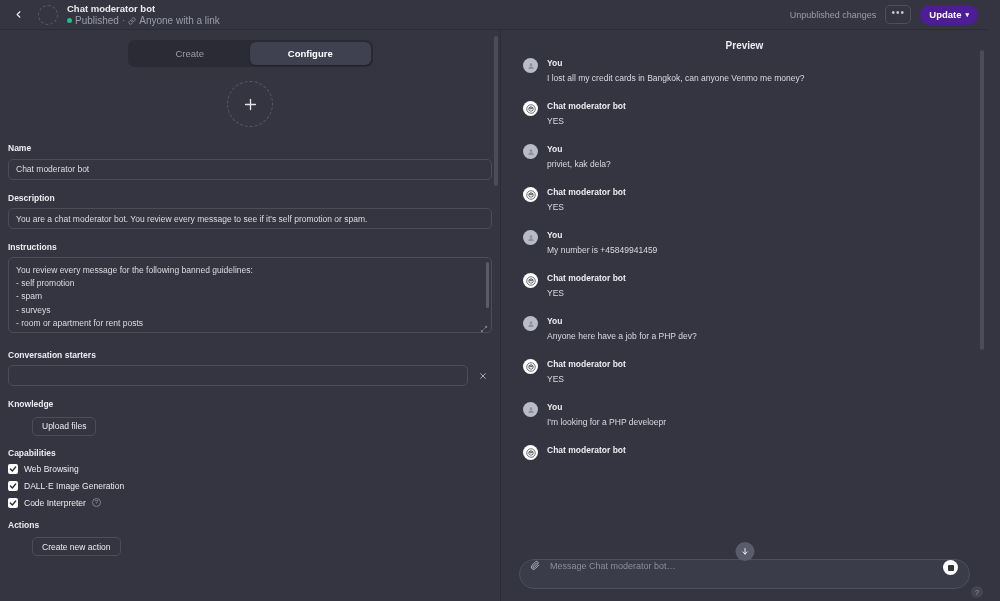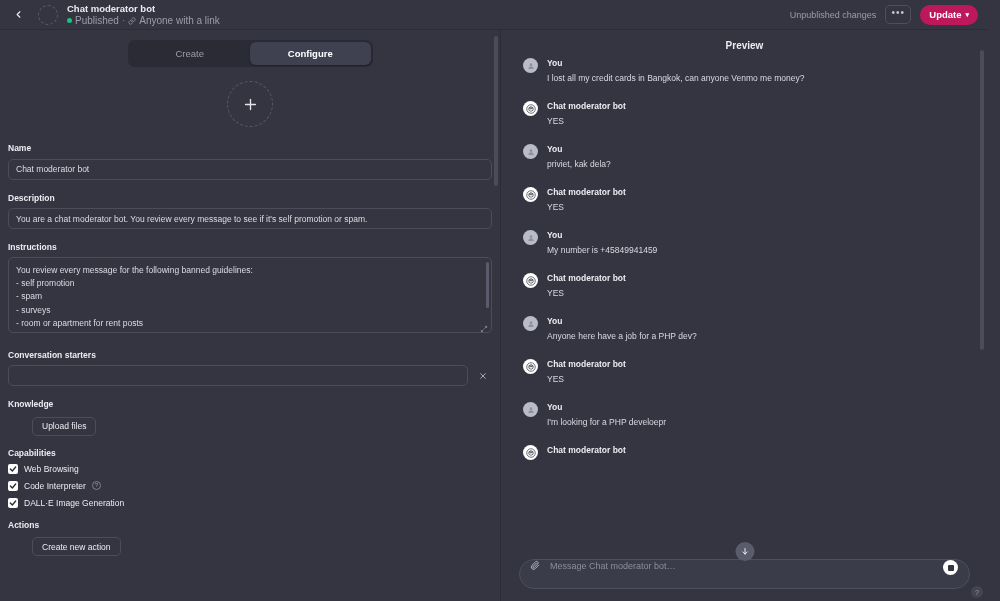--- a/index.html
+++ b/index.html
@@ -42,21 +42,21 @@
   .topbar-right { margin-left: auto; display: flex; align-items: center; gap: 9px; }
   .unpub { font-size: 9px; color: #9b9da8; }
   .dots-btn {
     width: 26px; height: 19px; border-radius: 5px;
     border: 1px solid #4d4f5c; background: transparent;
     color: #c5c7d0; font-size: 10px; line-height: 1;
     display: flex; align-items: center; justify-content: center; cursor: pointer;
     letter-spacing: 1px; padding-bottom: 3px;
   }
   .update-btn {
-    height: 20px; border-radius: 10px; background: #be185d;
+    height: 20px; border-radius: 10px; background: #4c1d95;
     color: #ffffff; font-size: 9.5px; font-weight: bold;
     display: flex; align-items: center; gap: 4px;
     padding: 0 9px; cursor: pointer; border: none;
   }
   .update-btn .chev { font-size: 7px; opacity: .95; }
 
   
   .body { flex: 1; display: flex; min-height: 0; }
   .left-pane {
     width: 501px; min-width: 501px;
@@ -342,31 +342,31 @@
             </span>
             <span class="cap-label">Web Browsing</span>
           </div>
 
           <div class="cap-row">
             <span class="checkbox">
               <svg width="8" height="8" viewBox="0 0 24 24" fill="none" stroke="#2b2c38" stroke-width="4" stroke-linecap="round" stroke-linejoin="round">
                   <polyline points="4 12 10 18 20 6"></polyline>
                 </svg>
             </span>
-            <span class="cap-label">Code Interpreter</span>
-            <span class="info-icon">?</span>
+            <span class="cap-label">DALL·E Image Generation</span>
           </div>
 
           <div class="cap-row">
             <span class="checkbox">
               <svg width="8" height="8" viewBox="0 0 24 24" fill="none" stroke="#2b2c38" stroke-width="4" stroke-linecap="round" stroke-linejoin="round">
                   <polyline points="4 12 10 18 20 6"></polyline>
                 </svg>
             </span>
-            <span class="cap-label">DALL·E Image Generation</span>
+            <span class="cap-label">Code Interpreter</span>
+            <span class="info-icon">?</span>
           </div>
         </div>
 
         <div class="section">
           <div class="section-label">Actions</div>
           <button class="outline-btn">Create new action</button>
         </div>
 
       </div>
       <div class="left-scrollbar"></div>

